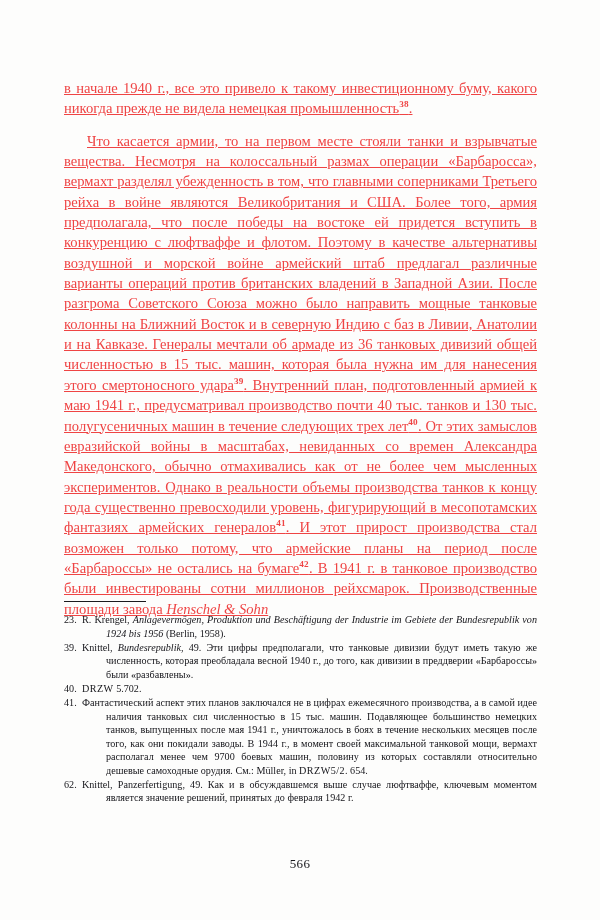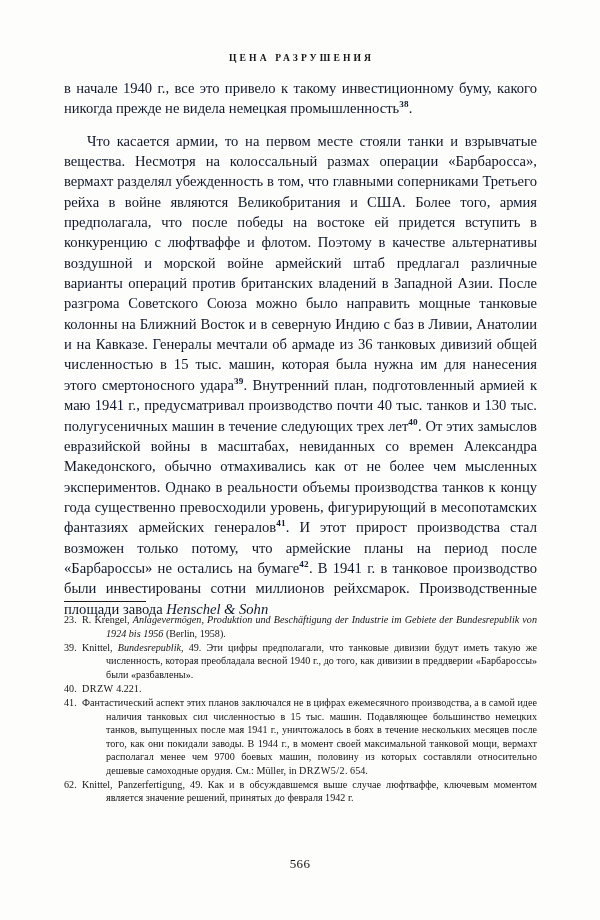--- a/index.html
+++ b/index.html
@@ -40,21 +40,22 @@
     left: 64px;
     width: 473px;
   }
   .body-block p {
     margin: 0;
     font-size: 14.6px;
     line-height: 20.35px;
     text-align: justify;
     text-justify: inter-word;
     word-spacing: -0.1px;
-    color: #0f172a;
+    color: #ef4444;
+    text-decoration: underline;
   }
   .body-block p.indent {
     text-indent: 23px;
   }
   .body-block p + p {
     margin-top: 12px;
   }
   sup.fn {
     font-size: 9.2px;
     vertical-align: super;
@@ -115,32 +116,31 @@
     font-size: 13px;
     letter-spacing: 0.4px;
     color: #16161a;
   }
 </style>
 </head>
 <body>
 
 <div class="page">
 
-  <div class="running-head">Цена разрушения</div>
 
   <div class="body-block">
       <p><span>в начале 1940 г., все это привело к такому инвестиционному буму, какого никогда прежде не видела немецкая промышленность</span><sup class="fn">38</sup><span>.</span></p>
       <p class="indent"><span>Что касается армии, то на первом месте стояли танки и взрывчатые вещества. Несмотря на колоссальный размах операции «Барбаросса», вермахт разделял убежденность в том, что главными соперниками Третьего рейха в войне являются Великобритания и США. Более того, армия предполагала, что после победы на востоке ей придется вступить в конкуренцию с люфтваффе и флотом. Поэтому в качестве альтернативы воздушной и морской войне армейский штаб предлагал различные варианты операций против британских владений в Западной Азии. После разгрома Советского Союза можно было направить мощные танковые колонны на Ближний Восток и в северную Индию с баз в Ливии, Анатолии и на Кавказе. Генералы мечтали об армаде из 36 танковых дивизий общей численностью в 15 тыс. машин, которая была нужна им для нанесения этого смертоносного удара</span><sup class="fn">39</sup><span>. Внутренний план, подготовленный армией к маю 1941 г., предусматривал производство почти 40 тыс. танков и 130 тыс. полугусеничных машин в течение следующих трех лет</span><sup class="fn">40</sup><span>. От этих замыслов евразийской войны в масштабах, невиданных со времен Александра Македонского, обычно отмахивались как от не более чем мысленных экспериментов. Однако в реальности объемы производства танков к концу года существенно превосходили уровень, фигурирующий в месопотамских фантазиях армейских генералов</span><sup class="fn">41</sup><span>. И этот прирост производства стал возможен только потому, что армейские планы на период после «Барбароссы» не остались на бумаге</span><sup class="fn">42</sup><span>. В 1941 г. в танковое производство были инвестированы сотни миллионов рейхсмарок. Производственные площади завода </span><i class="ital">Henschel &amp; Sohn</i></p>
     </div>
 
   <div class="fn-rule"></div>
 
   <div class="footnotes">
       <p class="fnote"><span class="num">23.</span><span>R. Krengel, </span><i class="ital">Anlagevermögen, Produktion und Beschäftigung der Industrie im Gebiete der Bundesrepublik von 1924 bis 1956</i><span> (Berlin, 1958).</span></p>
       <p class="fnote"><span class="num">39.</span><span>Knittel, </span><i class="ital">Bundesrepublik</i><span>, 49. Эти цифры предполагали, что танковые дивизии будут иметь такую же численность, которая преобладала весной 1940 г., до того, как дивизии в преддверии «Барбароссы» были «разбавлены».</span></p>
-      <p class="fnote short"><span class="num">40.</span><span class="spaced">DRZW</span><span> 4.221.</span></p>
+      <p class="fnote short"><span class="num">40.</span><span class="spaced">DRZW</span><span> 5.702.</span></p>
       <p class="fnote"><span class="num">41.</span><span>Фантастический аспект этих планов заключался не в цифрах ежемесячного производства, а в самой идее наличия танковых сил численностью в 15 тыс. машин. Подавляющее большинство немецких танков, выпущенных после мая 1941 г., уничтожалось в боях в течение нескольких месяцев после того, как они покидали заводы. В 1944 г., в момент своей максимальной танковой мощи, вермахт располагал менее чем 9700 боевых машин, половину из которых составляли относительно дешевые самоходные орудия. См.: Müller, in </span><span class="spaced">DRZW5/2</span><span>. 654.</span></p>
       <p class="fnote"><span class="num">62.</span><span>Knittel, Panzerfertigung, 49. Как и в обсуждавшемся выше случае люфтваффе, ключевым моментом является значение решений, принятых до февраля 1942 г.</span></p>
     </div>
 
   <div class="folio">566</div>
 
 </div>
 
 </body></html>

